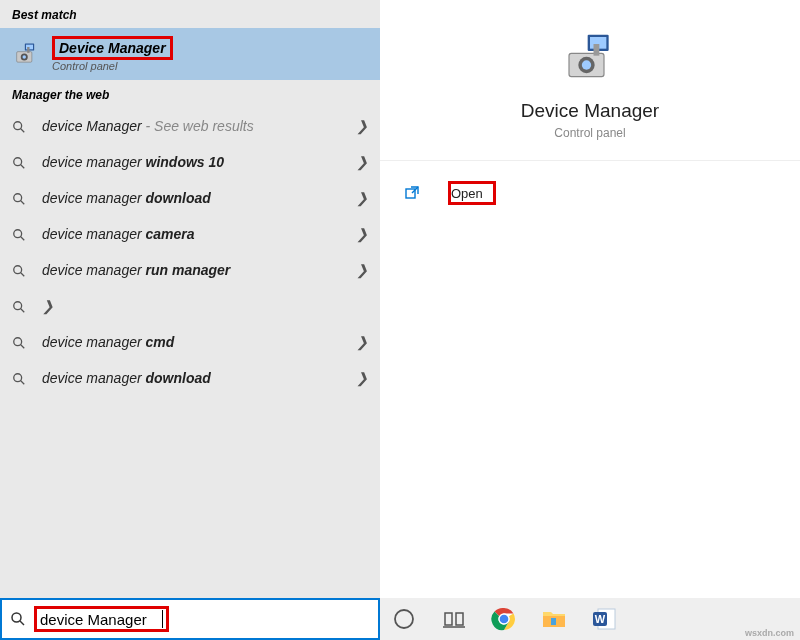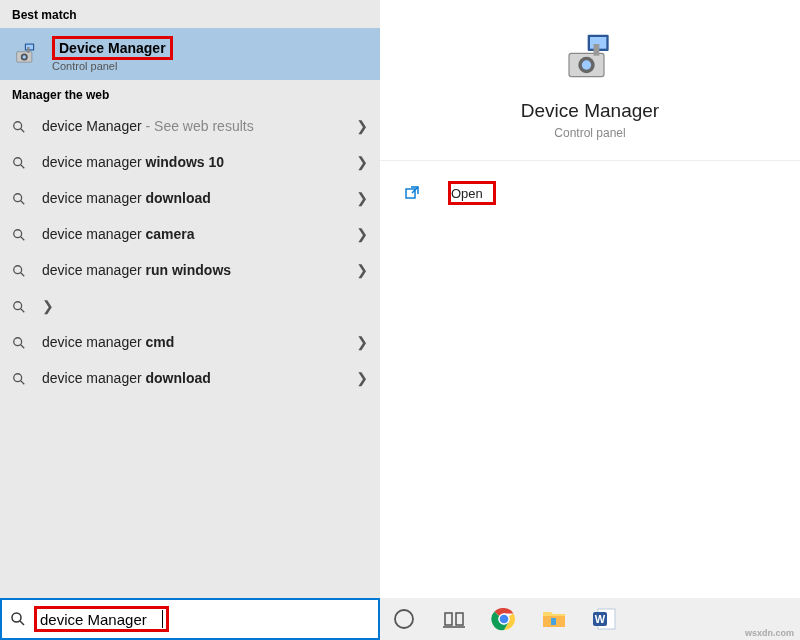--- a/index.html
+++ b/index.html
@@ -1,18 +1,18 @@
 <!DOCTYPE html>
 <html><head>
 <meta charset="utf-8">
 <style>
 * { margin: 0; padding: 0; box-sizing: border-box; font-family: "Segoe UI", sans-serif; }
 body { width: 800px; height: 640px; background: #fff; overflow: hidden; position: relative; }
 
-.search-panel { position: absolute; left: 0; top: 0; width: 380px; height: 598px; background: #e9e9e9; display: flex; flex-direction: column; }
+.search-panel { position: absolute; left: 0; top: 0; width: 380px; height: 598px; background: #e9e9e9; display: flex; flex-direction: column; font-style: italic; }
 .detail-panel { position: absolute; left: 380px; top: 0; width: 420px; height: 598px; background: #fff; }
 
 .section-header { font-size: 12px; font-weight: 600; padding: 8px 12px 6px; color: #000; }
 
 .best-match { background: #a8c8e4; padding: 8px 12px; display: flex; align-items: center; gap: 12px; cursor: pointer; }
 .best-match .icon-box { width: 28px; height: 28px; display: flex; align-items: center; justify-content: center; }
 .best-match .text-box { display: flex; flex-direction: column; }
 .best-match .title { font-size: 14px; font-weight: 600; color: #000; }
 .best-match .subtitle { font-size: 11px; color: #555; }
 .red-box { border: 3px solid #e00000; padding: 0 4px; display: inline-block; }
@@ -116,21 +116,21 @@
         <span class="label"><span>device manager </span><b>camera</b><span style="color:#888"></span></span>
         <span class="chev">❯</span>
       </div>
       <div class="web-item">
         <span class="search-icon">
           <svg width="14" height="14" viewBox="0 0 16 16">
             <circle cx="6.5" cy="6.5" r="4.5" fill="none" stroke="#555" stroke-width="1.5"></circle>
             <line x1="10" y1="10" x2="14" y2="14" stroke="#555" stroke-width="1.5"></line>
           </svg>
         </span>
-        <span class="label"><span>device manager </span><b>run windows</b><span style="color:#888"></span></span>
+        <span class="label"><span>device manager </span><b>run manager</b><span style="color:#888"></span></span>
         <span class="chev">❯</span>
       </div>
       <div class="web-item">
         <span class="search-icon">
           <svg width="14" height="14" viewBox="0 0 16 16">
             <circle cx="6.5" cy="6.5" r="4.5" fill="none" stroke="#555" stroke-width="1.5"></circle>
             <line x1="10" y1="10" x2="14" y2="14" stroke="#555" stroke-width="1.5"></line>
           </svg>
         </span>
         <span class="chev">❯</span>

